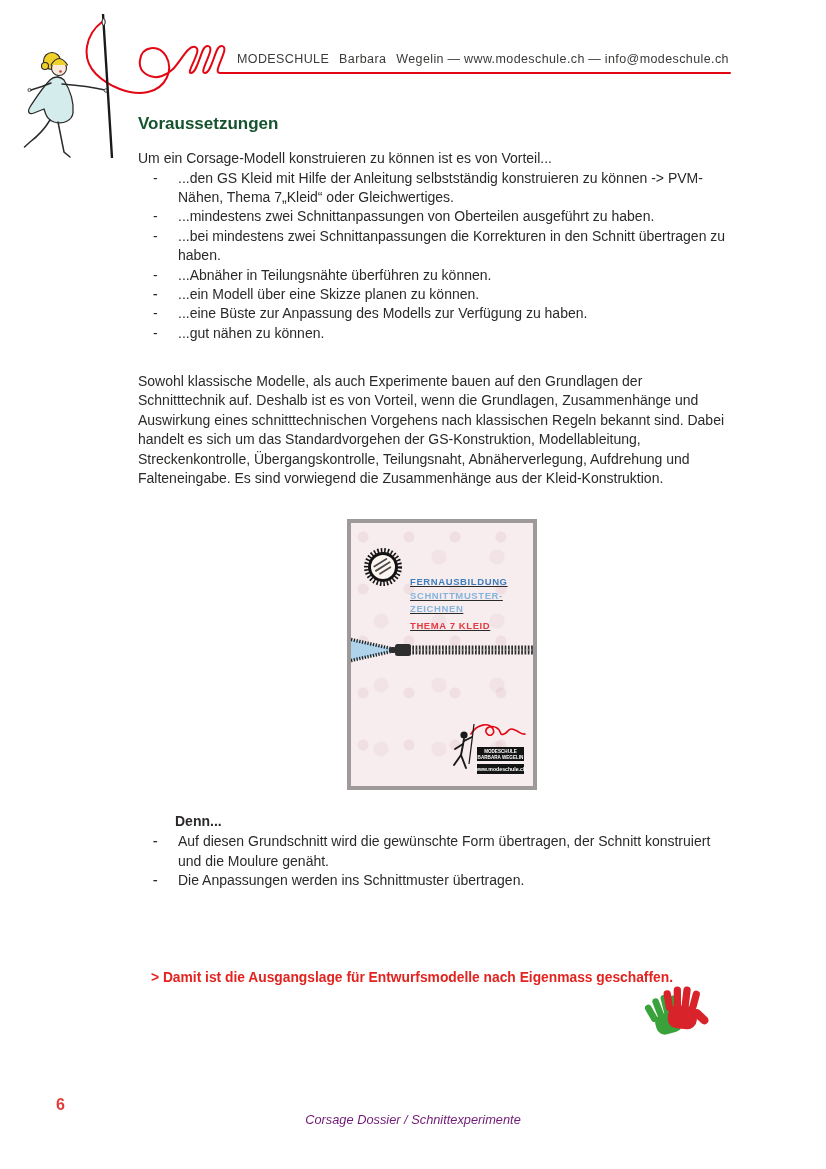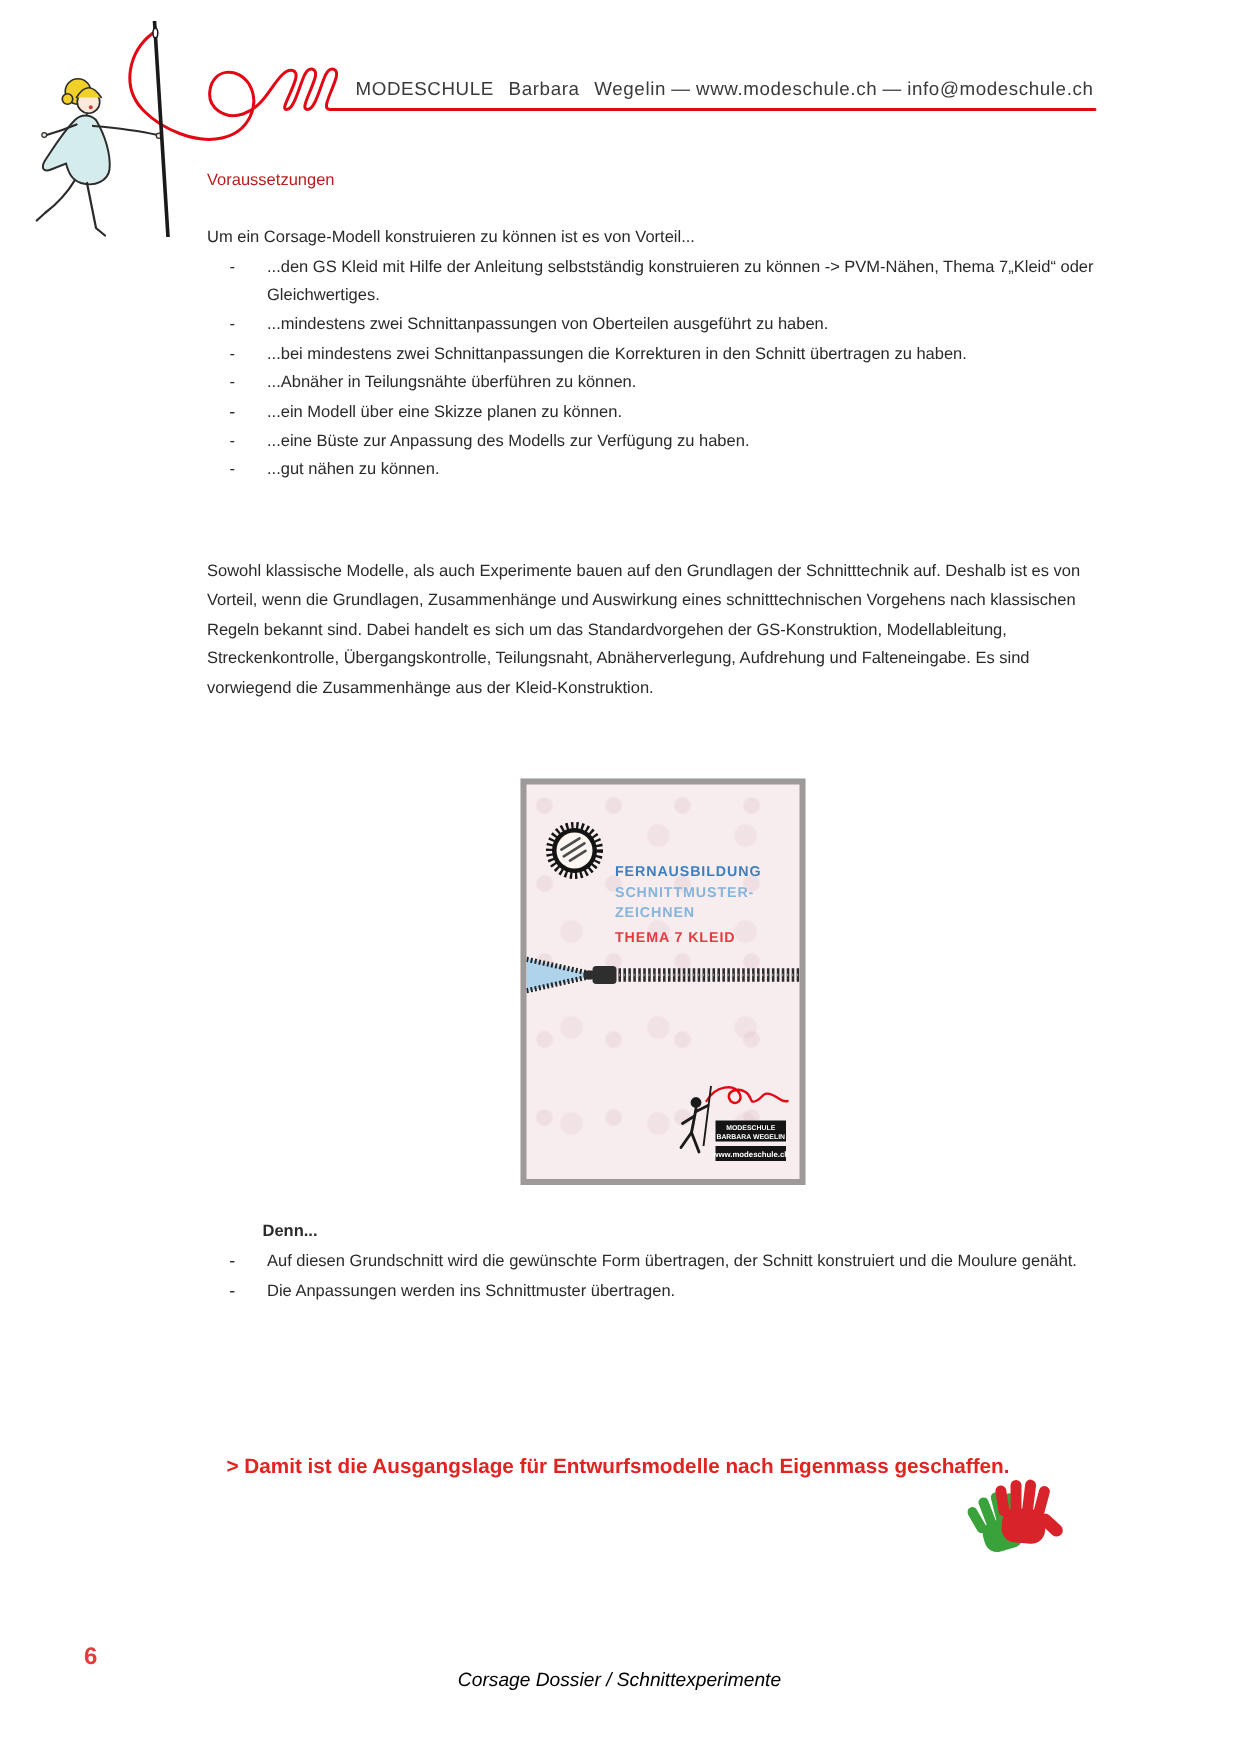--- a/index.html
+++ b/index.html
@@ -10,54 +10,54 @@
   
   .header-art{position:absolute;left:0;top:0;width:826px;height:200px;}
   .header-text{
     position:absolute;left:237px;top:52px;width:492px;
     display:flex;align-items:baseline;justify-content:space-between;
     font-size:12.5px;letter-spacing:.4px;color:#3a3a39;white-space:nowrap;
   }
   .header-text .brand{word-spacing:6px;}
   .header-text a{color:#3a3a39;text-decoration:none;}
   
-  .t{font-size:11px;line-height:19.4px;color:#2b2a29;}
+  .t{font-size:14px;line-height:19.4px;color:#2b2a29;}
   .abs{position:absolute;}
-  .page-title{left:138px;top:114px;font-size:11px;font-weight:normal;color:#b91c1c;}
+  .page-title{left:138px;top:114px;font-size:17px;font-weight:bold;color:#14532d;}
   .intro{left:138px;top:149px;width:592px;}
   .dashlist{left:138px;width:592px;list-style:none;margin:0;padding:0;}
   .dashlist li{position:relative;padding-left:40px;}
   .dashlist .mk{position:absolute;left:15px;top:0;}
   .para2{left:138px;top:372px;width:594px;}
   
   .cover{
     left:347px;top:519px;width:190px;height:271px;box-sizing:border-box;
     border:4px solid #9e9a9a;background:#f7ecee;
     background-image:
       radial-gradient(circle at 12px 14px, rgba(186,132,142,.12) 5px, transparent 6px),
       radial-gradient(circle at 30px 34px, rgba(186,132,142,.09) 7px, transparent 8px);
     background-size:46px 52px, 58px 64px;
   }
   .cover-titles{position:absolute;left:59px;top:52px;font-weight:bold;font-size:9.5px;
-    letter-spacing:.6px;line-height:13.5px;white-space:nowrap;}
+    letter-spacing:.6px;line-height:13.5px;white-space:nowrap;text-decoration:underline;}
   .cover-titles .l1{color:#3d7fbe;}
   .cover-titles .l2,.cover-titles .l3{color:#85b5dc;}
   .cover-titles .l4{color:#e23b41;margin-top:3px;}
   .cover-zipper{position:absolute;left:0;top:112px;width:182px;height:30px;}
   .cover-badge{position:absolute;left:10px;top:22px;width:44px;height:44px;}
   .cover-logo{position:absolute;right:4px;bottom:6px;width:86px;height:58px;}
   
   .denn{left:138px;top:812px;width:594px;}
   .denn-h{font-weight:bold;margin-left:37px;}
   .conclusion{left:138px;top:957px;width:640px;font-size:13.8px;font-weight:bold;color:#e2231f;}
   .hand{left:645px;top:980px;width:66px;height:64px;}
   
   .page-num{left:56px;top:1096px;font-size:16px;font-weight:bold;color:#e23b38;}
   .footer-title{left:0;top:1112px;width:826px;text-align:center;font-style:italic;
-    color:#000000;font-size:12.8px;}
+    color:#701a75;font-size:12.8px;}
 </style>
 </head>
 <body>
 
 <div class="page">
 
   <svg class="header-art" viewBox="0 0 826 200">
 
     <path d="M 102,22
       C 86,34 80,58 96,74

